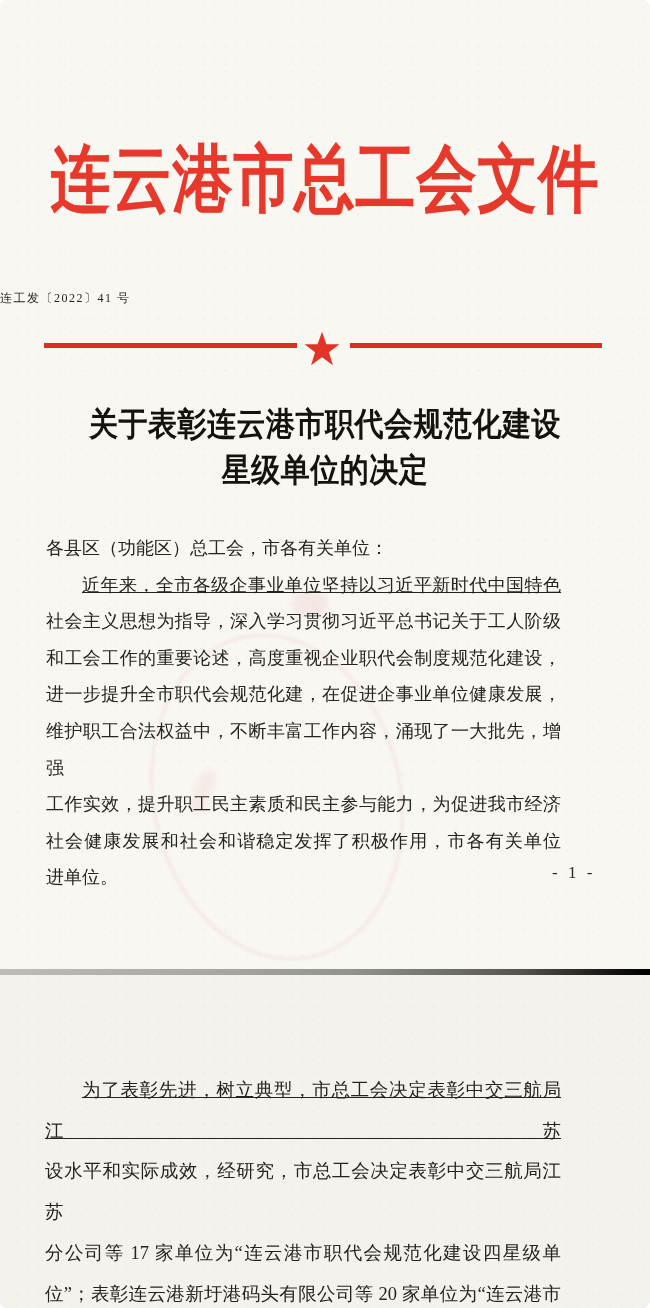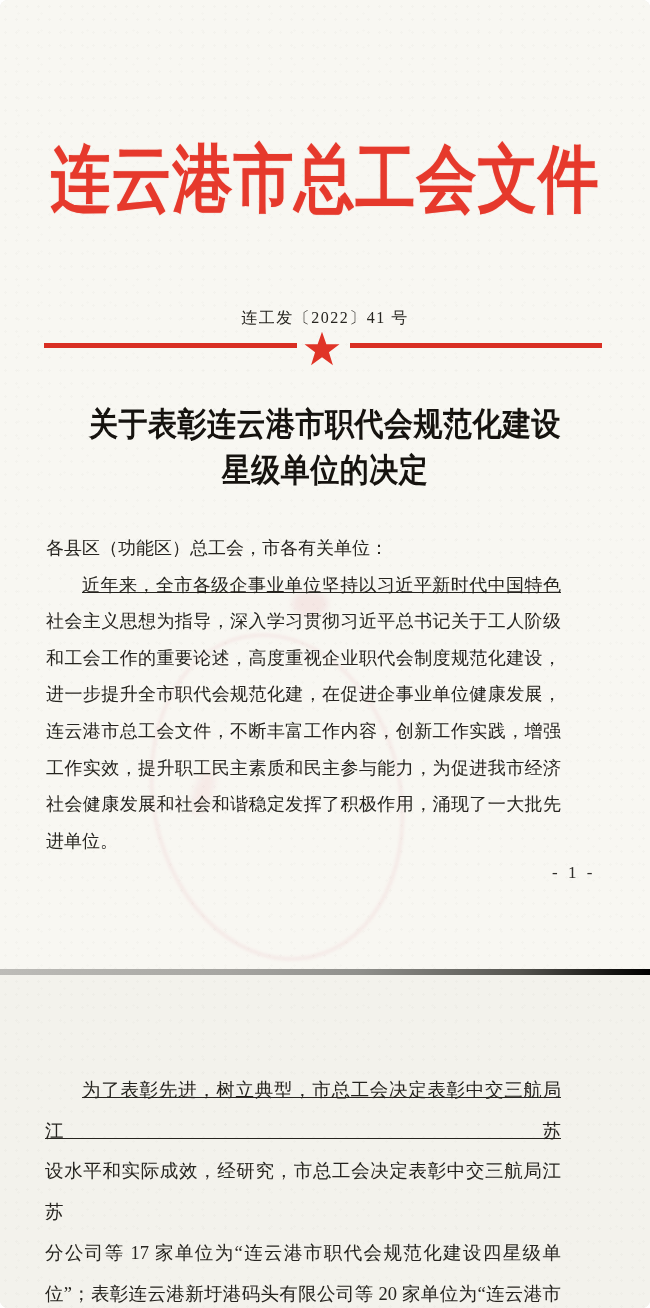--- a/index.html
+++ b/index.html
@@ -31,22 +31,22 @@
   
   .letterhead {
     position:absolute; top:136px; left:0; width:100%;
     text-align:center; color:var(--header-red,#e6392c);
     font-weight:700; font-size:60px; line-height:72px; letter-spacing:1px;
     transform:scaleY(1.22); transform-origin:50% 0;
     text-shadow:0 0 1px rgba(230,57,44,.45);
   }
 
   .docnum {
-    position:absolute; top:305px; left:0; width:100%;
-    text-align:center; font-size:16px; line-height:26px;
+    position:absolute; top:285px; left:0; width:100%;
+    text-align:left; font-size:12px; line-height:26px;
     letter-spacing:1.5px; color:var(--ink,#26241f);
   }
 
   
   .rline { position:absolute; top:343px; height:4.5px; background:var(--line-red,#d92f23); }
   .rline.left  { left:44px;  width:253px; }
   .rline.right { left:350px; width:252px; }
   .star-wrap { position:absolute; left:303px; top:331px; width:38px; height:35px; }
   .star-wrap svg { display:block; width:100%; height:100%; }
 
@@ -119,23 +119,23 @@
       <div>关于表彰连云港市职代会规范化建设</div>
       <div>星级单位的决定</div>
     </h1>
 
     <div class="body1">
       <div class="line plain">各县区（功能区）总工会，市各有关单位：</div>
       <div class="line start">近年来，全市各级企事业单位坚持以习近平新时代中国特色</div>
       <div class="line">社会主义思想为指导，深入学习贯彻习近平总书记关于工人阶级</div>
       <div class="line">和工会工作的重要论述，高度重视企业职代会制度规范化建设，</div>
       <div class="line">进一步提升全市职代会规范化建，在促进企事业单位健康发展，</div>
-      <div class="line">连云港市总工会文件，不断丰富工作内容，创新工作实践，增强</div>
+      <div class="line">维护职工合法权益中，不断丰富工作内容，涌现了一大批先，增强</div>
       <div class="line">工作实效，提升职工民主素质和民主参与能力，为促进我市经济</div>
-      <div class="line">社会健康发展和社会和谐稳定发挥了积极作用，涌现了一大批先</div>
+      <div class="line">社会健康发展和社会和谐稳定发挥了积极作用，市各有关单位</div>
       <div class="line plain">进单位。</div>
     </div>
 
     <div class="pageno">- 1 -</div>
   </section>
 
   <div class="page-split"></div>
 
   <section class="page page2">
     

